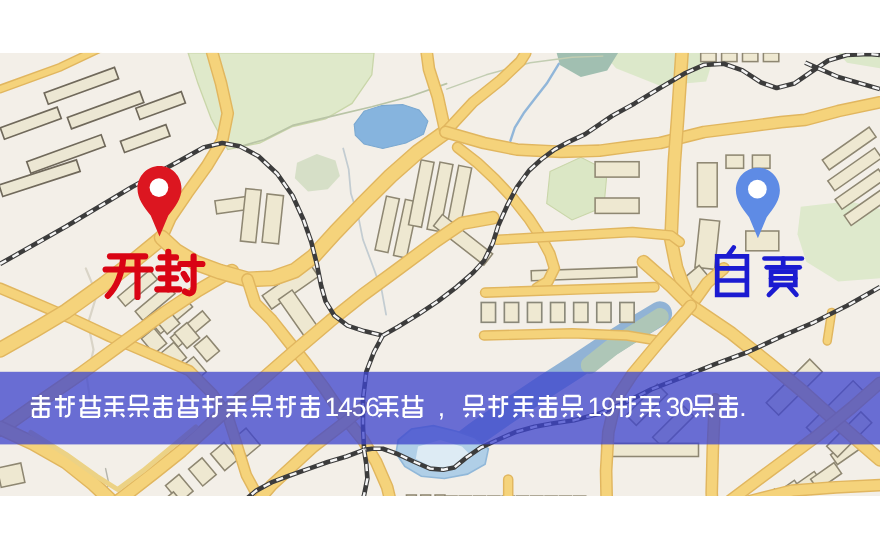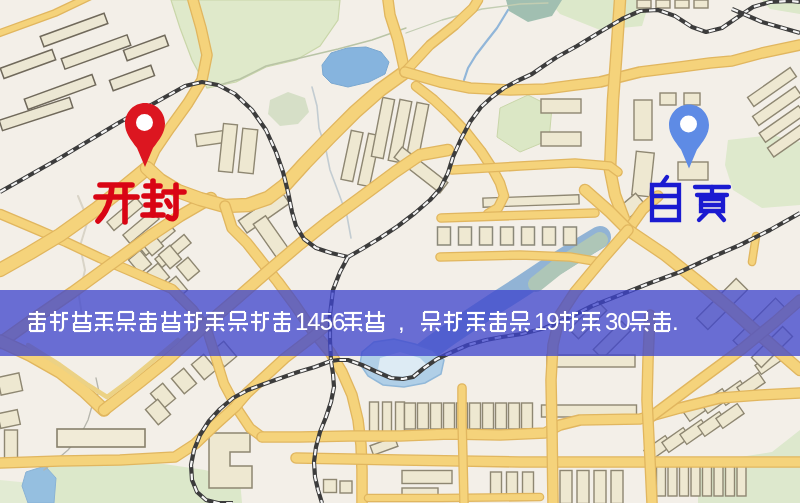--- a/index.html
+++ b/index.html
@@ -1,16 +1,16 @@
 <!DOCTYPE html>
 <html><head>
 <meta charset="utf-8">
 <style>
 html,body{margin:0;padding:0;background:#fff;}
-#map{width:800px;height:503px;overflow:hidden;position:relative;}
+#map{width:800px;height:403px;overflow:hidden;position:relative;margin-top:48px;}
 #map svg{filter:saturate(0.93) blur(0.35px);}
 </style>
 </head>
 <body>
 
 <div id="map">
 <svg width="800" height="503" viewBox="0 0 800 503">
 
 <rect width="800" height="503" fill="#f3efe7"></rect>
 

